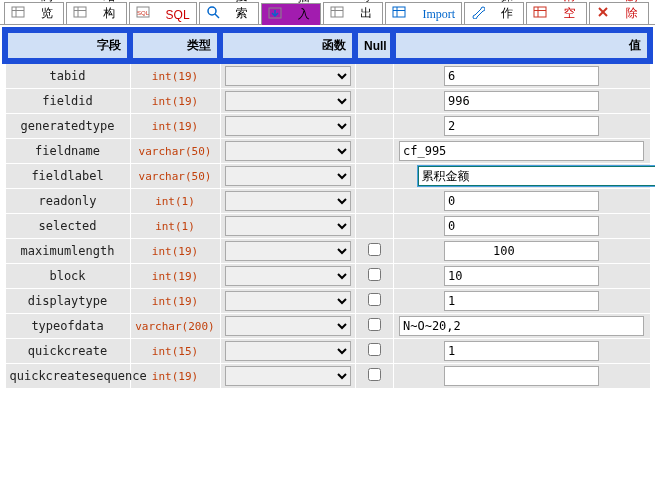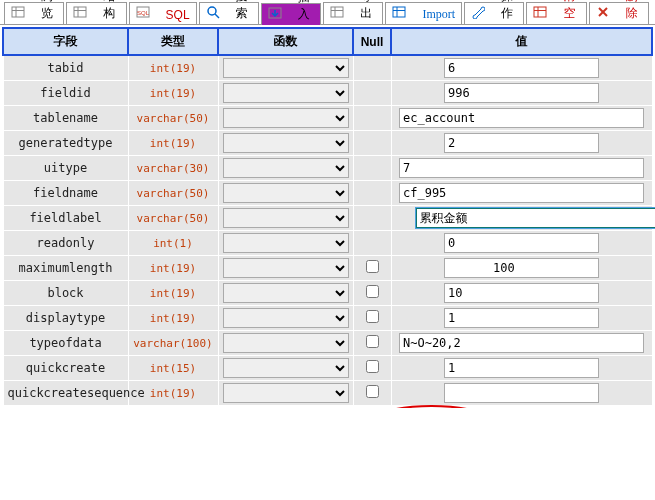--- a/index.html
+++ b/index.html
@@ -40,23 +40,23 @@
   .tab-label { color: #000; }
 
   .form-wrap { padding: 2px; }
   table.form {
     border-collapse: collapse;
     width: 100%;
     table-layout: fixed;
   }
   table.form th {
     background: #d0e0f6;
-    border: 2px solid #1d4ed8;
+    border: 6px solid #1d4ed8;
     padding: 4px 6px;
-    text-align: center;
+    text-align: right;
     font-weight: bold;
     font-size: 12px;
   }
   table.form td {
     background: #e6e6e6;
     border: 1px solid #fff;
     padding: 2px 4px;
     text-align: center;
     vertical-align: middle;
     height: 24px;
@@ -207,39 +207,25 @@
             <td class="val-cell"><input type="text" class="val" value="6" style="max-width: 155px;"></td>
           </tr>
           <tr>
             <td class="field-name">fieldid</td>
             <td class="type-name">int(19)</td>
             <td><select class="func"><option></option></select></td>
             <td></td>
             <td class="val-cell"><input type="text" class="val" value="996" style="max-width: 155px;"></td>
           </tr>
           <tr>
-            <td class="field-name">tablename</td>
-            <td class="type-name">varchar(50)</td>
-            <td><select class="func"><option></option></select></td>
-            <td></td>
-            <td class="val-cell"><input type="text" class="val" value="ec_account" style=""></td>
-          </tr>
-          <tr>
             <td class="field-name">generatedtype</td>
             <td class="type-name">int(19)</td>
             <td><select class="func"><option></option></select></td>
             <td></td>
             <td class="val-cell"><input type="text" class="val" value="2" style="max-width: 155px;"></td>
-          </tr>
-          <tr>
-            <td class="field-name">uitype</td>
-            <td class="type-name">varchar(30)</td>
-            <td><select class="func"><option></option></select></td>
-            <td></td>
-            <td class="val-cell"><input type="text" class="val" value="7" style=""></td>
           </tr>
           <tr>
             <td class="field-name">fieldname</td>
             <td class="type-name">varchar(50)</td>
             <td><select class="func"><option></option></select></td>
             <td></td>
             <td class="val-cell"><input type="text" class="val" value="cf_995" style=""></td>
           </tr>
           <tr>
             <td class="field-name">fieldlabel</td>
@@ -249,20 +235,27 @@
             <td class="val-cell"><input type="text" class="val highlight" value="累积金额" style=""></td>
           </tr>
           <tr>
             <td class="field-name">readonly</td>
             <td class="type-name">int(1)</td>
             <td><select class="func"><option></option></select></td>
             <td></td>
             <td class="val-cell"><input type="text" class="val" value="0" style="max-width: 155px;"></td>
           </tr>
           <tr>
+            <td class="field-name">selected</td>
+            <td class="type-name">int(1)</td>
+            <td><select class="func"><option></option></select></td>
+            <td></td>
+            <td class="val-cell"><input type="text" class="val" value="0" style="max-width: 155px;"></td>
+          </tr>
+          <tr>
             <td class="field-name">maximumlength</td>
             <td class="type-name">int(19)</td>
             <td><select class="func"><option></option></select></td>
             <td><input type="checkbox" style=""></td>
             <td class="val-cell"><input type="text" class="val" value="100" style="max-width: 155px; padding-left: 48px;"></td>
           </tr>
           <tr>
             <td class="field-name">block</td>
             <td class="type-name">int(19)</td>
             <td><select class="func"><option></option></select></td>
@@ -271,21 +264,21 @@
           </tr>
           <tr>
             <td class="field-name">displaytype</td>
             <td class="type-name">int(19)</td>
             <td><select class="func"><option></option></select></td>
             <td><input type="checkbox" style=""></td>
             <td class="val-cell"><input type="text" class="val" value="1" style="max-width: 155px;"></td>
           </tr>
           <tr>
             <td class="field-name">typeofdata</td>
-            <td class="type-name">varchar(100)</td>
+            <td class="type-name">varchar(200)</td>
             <td><select class="func"><option></option></select></td>
             <td><input type="checkbox" style=""></td>
             <td class="val-cell"><input type="text" class="val" value="N~O~20,2" style=""></td>
           </tr>
           <tr>
             <td class="field-name">quickcreate</td>
             <td class="type-name">int(15)</td>
             <td><select class="func"><option></option></select></td>
             <td><input type="checkbox" style=""></td>
             <td class="val-cell"><input type="text" class="val" value="1" style="max-width: 155px;"></td>

